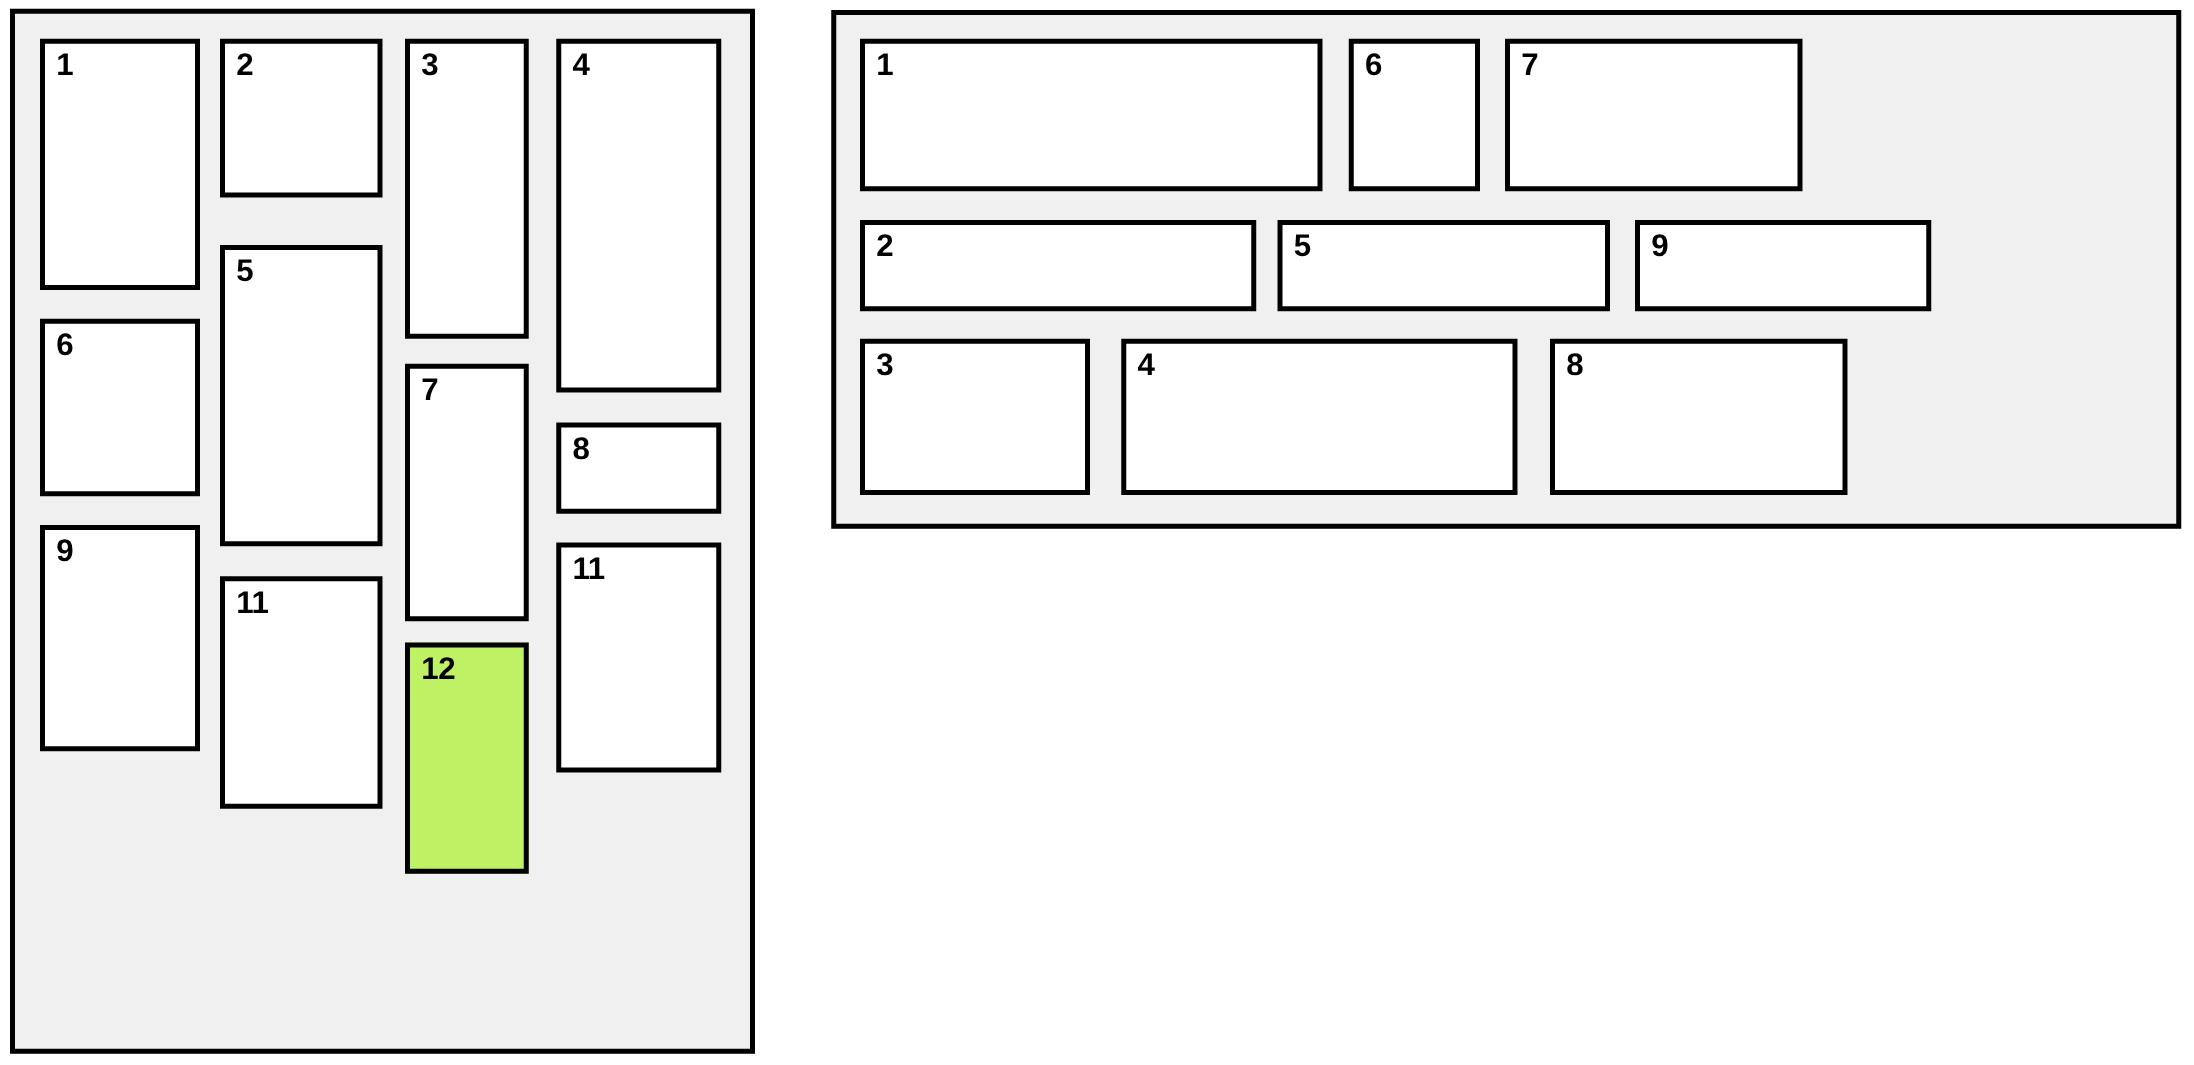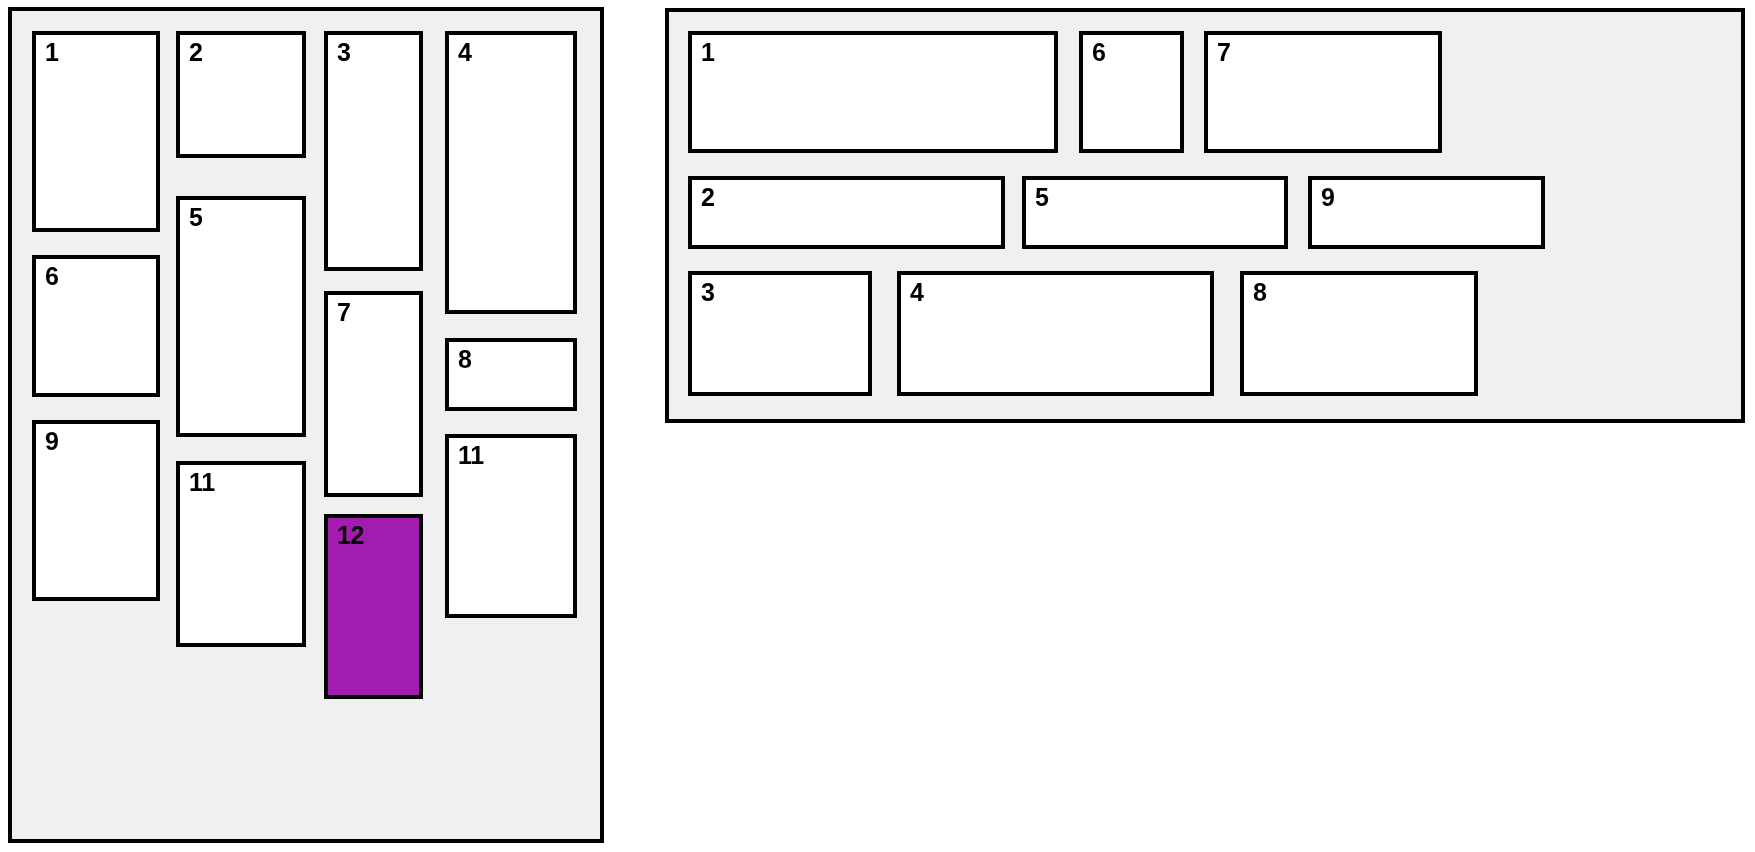--- a/index.html
+++ b/index.html
@@ -77,21 +77,21 @@
       </div>
       <div class="cell" style="left: 20px; top: 409px; width: 128px; height: 181px; background: rgb(255, 255, 255); border-color: rgb(0, 0, 0); border-width: 4px;">
         <span class="cell-label" style="font-size: 25px; font-weight: bold; color: rgb(0, 0, 0);">9</span>
       </div>
       <div class="cell" style="left: 433px; top: 423px; width: 132px; height: 184px; background: rgb(255, 255, 255); border-color: rgb(0, 0, 0); border-width: 4px;">
         <span class="cell-label" style="font-size: 25px; font-weight: bold; color: rgb(0, 0, 0);">11</span>
       </div>
       <div class="cell" style="left: 164px; top: 450px; width: 130px; height: 186px; background: rgb(255, 255, 255); border-color: rgb(0, 0, 0); border-width: 4px; text-align: center;">
         <span class="cell-label" style="font-size: 25px; font-weight: bold; color: rgb(0, 0, 0);">11</span>
       </div>
-      <div class="cell" style="left: 312px; top: 503px; width: 99px; height: 185px; background: #a21caf; border-color: rgb(0, 0, 0); border-width: 4px;">
+      <div class="cell" style="left: 312px; top: 503px; width: 99px; height: 185px; background: #bef264; border-color: rgb(0, 0, 0); border-width: 4px;">
         <span class="cell-label" style="font-size: 25px; font-weight: bold; color: rgb(0, 0, 0);">12</span>
       </div>
     </div>
     <div class="panel" id="panel-right" style="left: 665px; top: 8px; width: 1080px; height: 415px; background: rgb(240, 240, 240); border-color: rgb(0, 0, 0); border-width: 4px;">
       <div class="cell" style="left: 19px; top: 19px; width: 370px; height: 122px; background: rgb(255, 255, 255); border-color: rgb(0, 0, 0); border-width: 4px;">
         <span class="cell-label" style="font-size: 25px; font-weight: bold; color: rgb(0, 0, 0);">1</span>
       </div>
       <div class="cell" style="left: 410px; top: 19px; width: 105px; height: 122px; background: rgb(255, 255, 255); border-color: rgb(0, 0, 0); border-width: 4px;">
         <span class="cell-label" style="font-size: 25px; font-weight: bold; color: rgb(0, 0, 0);">6</span>
       </div>

